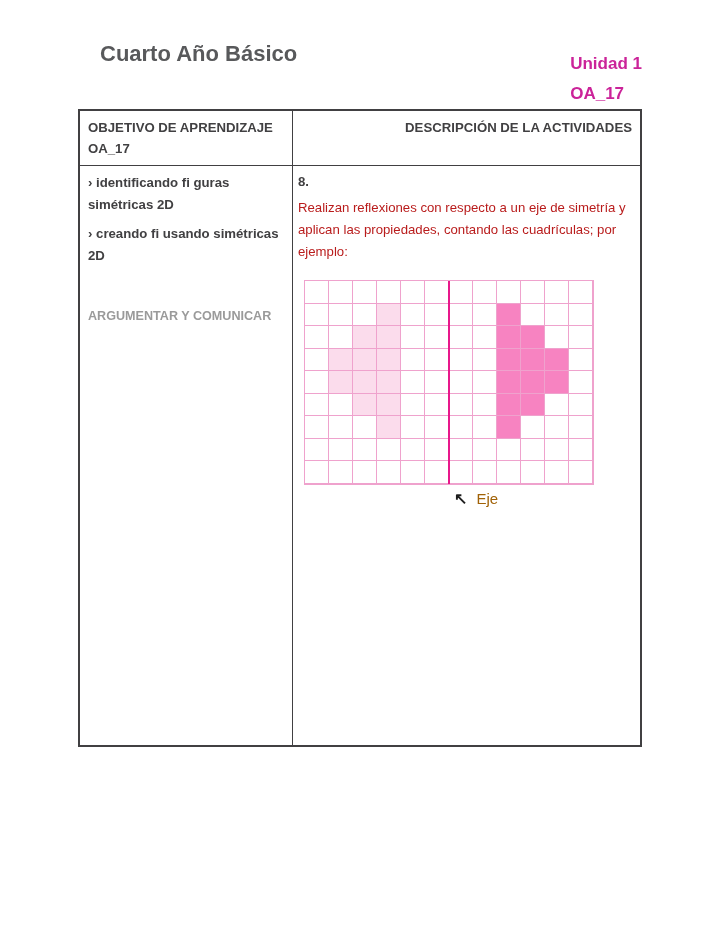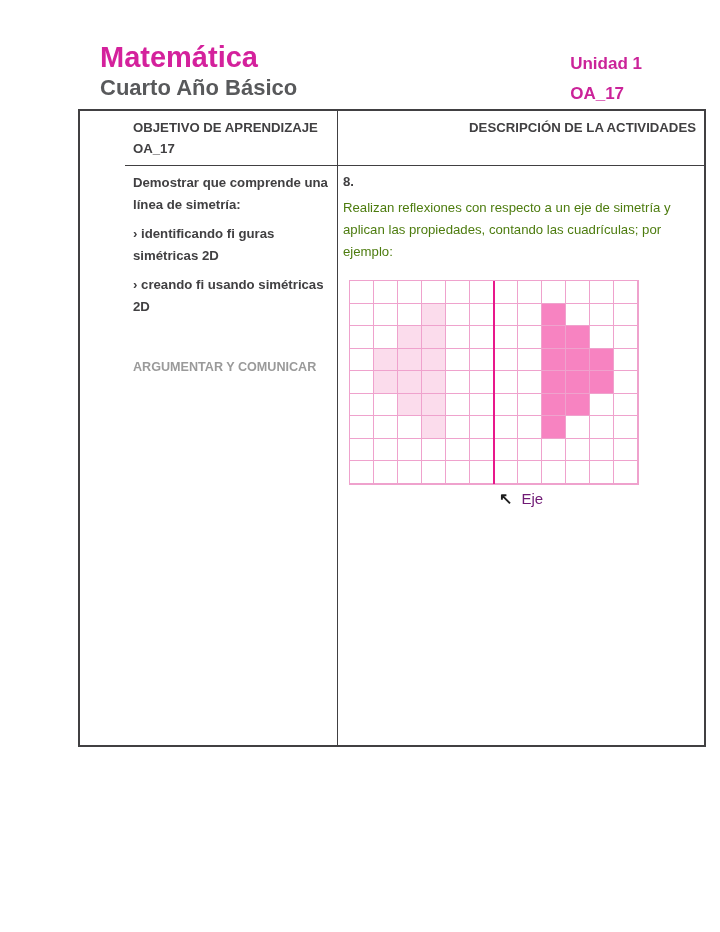--- a/index.html
+++ b/index.html
@@ -11,76 +11,73 @@
   .page-header{display:flex;justify-content:space-between;padding:40px 100px 0 100px;}
   .subject{font-size:29px;font-weight:bold;color:#d4219c;line-height:34px;}
   .grade{font-size:22px;font-weight:bold;color:#58595b;line-height:27px;}
   .header-right{margin-top:9px;margin-right:-22px;}
   .unit,.oa{font-size:17px;font-weight:bold;color:#cb2399;line-height:30px;}
   .section-title{
     text-align:center;font-size:15px;font-weight:bold;color:#414042;
     margin:67px 0 13px 0;
   }
   .activity-table{
-    margin-left:78px;width:628px;box-sizing:border-box;
+    margin-left:78px;width:564px;box-sizing:border-box;
     border:2px solid #414042;
-    padding-left:45px;
   }
   .t-row{display:flex;}
   .cell-left{width:213px;box-sizing:border-box;border-right:1.5px solid #414042;flex-shrink:0;}
   .cell-right{flex:1;box-sizing:border-box;}
   .thead{border-bottom:1.5px solid #414042;}
   .thead .cell-left{padding:6px 8px;font-size:13.2px;font-weight:bold;line-height:21px;min-height:49px;}
   .thead .cell-right{padding:6px 8px;font-size:13.2px;font-weight:bold;text-align:right;line-height:21px;}
   .tbody{height:579px;}
   .tbody .cell-left{padding:6px 8px 8px 8px;}
   .tbody .cell-right{padding:5px 8px 5px 5px;}
   .obj-p{font-size:13.2px;font-weight:bold;line-height:22px;margin:0 0 7px 0;color:#414042;}
   .note{margin-top:39px;}
   .note-title{font-size:12.6px;font-weight:bold;color:#9a9a9a;line-height:20px;}
   .note-body{font-size:12.6px;color:#8c8c8c;line-height:20px;}
   .note-oa{font-size:12.6px;color:#8c8c8c;line-height:20px;}
   .act-number{font-size:13.2px;font-weight:bold;line-height:21px;margin:0 0 5px 0;}
-  .act-desc{font-size:13.2px;line-height:22px;margin:0;color:#4d7c0f;}
+  .act-desc{font-size:13.2px;line-height:22px;margin:0;color:#b91c1c;}
   .figure{margin:17px 0 0 6px;}
   .sym-grid{position:relative;box-sizing:content-box;}
   .sym-grid .cell{position:absolute;box-sizing:border-box;}
   .eje-row{display:flex;align-items:center;margin:5px 0 0 150px;}
   .eje-arrow{font-size:16px;font-weight:bold;color:#1d1d1d;line-height:18px;}
-  .eje-label{font-size:15px;color:#701a75;margin-left:9px;line-height:18px;}
+  .eje-label{font-size:15px;color:#a16207;margin-left:9px;line-height:18px;}
 </style>
 </head>
 <body>
 
 <div>
 
   <header class="page-header">
     <div class="header-left">
-      <div class="subject">Matemática</div>
       <div class="grade">Cuarto Año Básico</div>
     </div>
     <div class="header-right">
       <div class="unit">Unidad 1</div>
       <div class="oa">OA_17</div>
     </div>
   </header>
 
 
   <div class="activity-table">
     <div class="t-row thead">
       <div class="cell-left">
         <div>OBJETIVO DE APRENDIZAJE</div>
         <div>OA_17</div>
       </div>
       <div class="cell-right">DESCRIPCIÓN DE LA ACTIVIDADES</div>
     </div>
 
     <div class="t-row tbody">
       <div class="cell-left">
-        <p class="obj-p">Demostrar que comprende una línea de simetría:</p>
         <p class="obj-p">› identificando fi guras simétricas 2D</p>
         <p class="obj-p">› creando fi usando simétricas 2D</p>
         <div class="note">
           <div class="note-title">ARGUMENTAR Y COMUNICAR</div>
         </div>
       </div>
 
       <div class="cell-right">
         <p class="act-number">8.</p>
         <p class="act-desc">Realizan reflexiones con respecto a un eje de simetría y aplican las propiedades, contando las cuadrículas; por ejemplo:</p>

